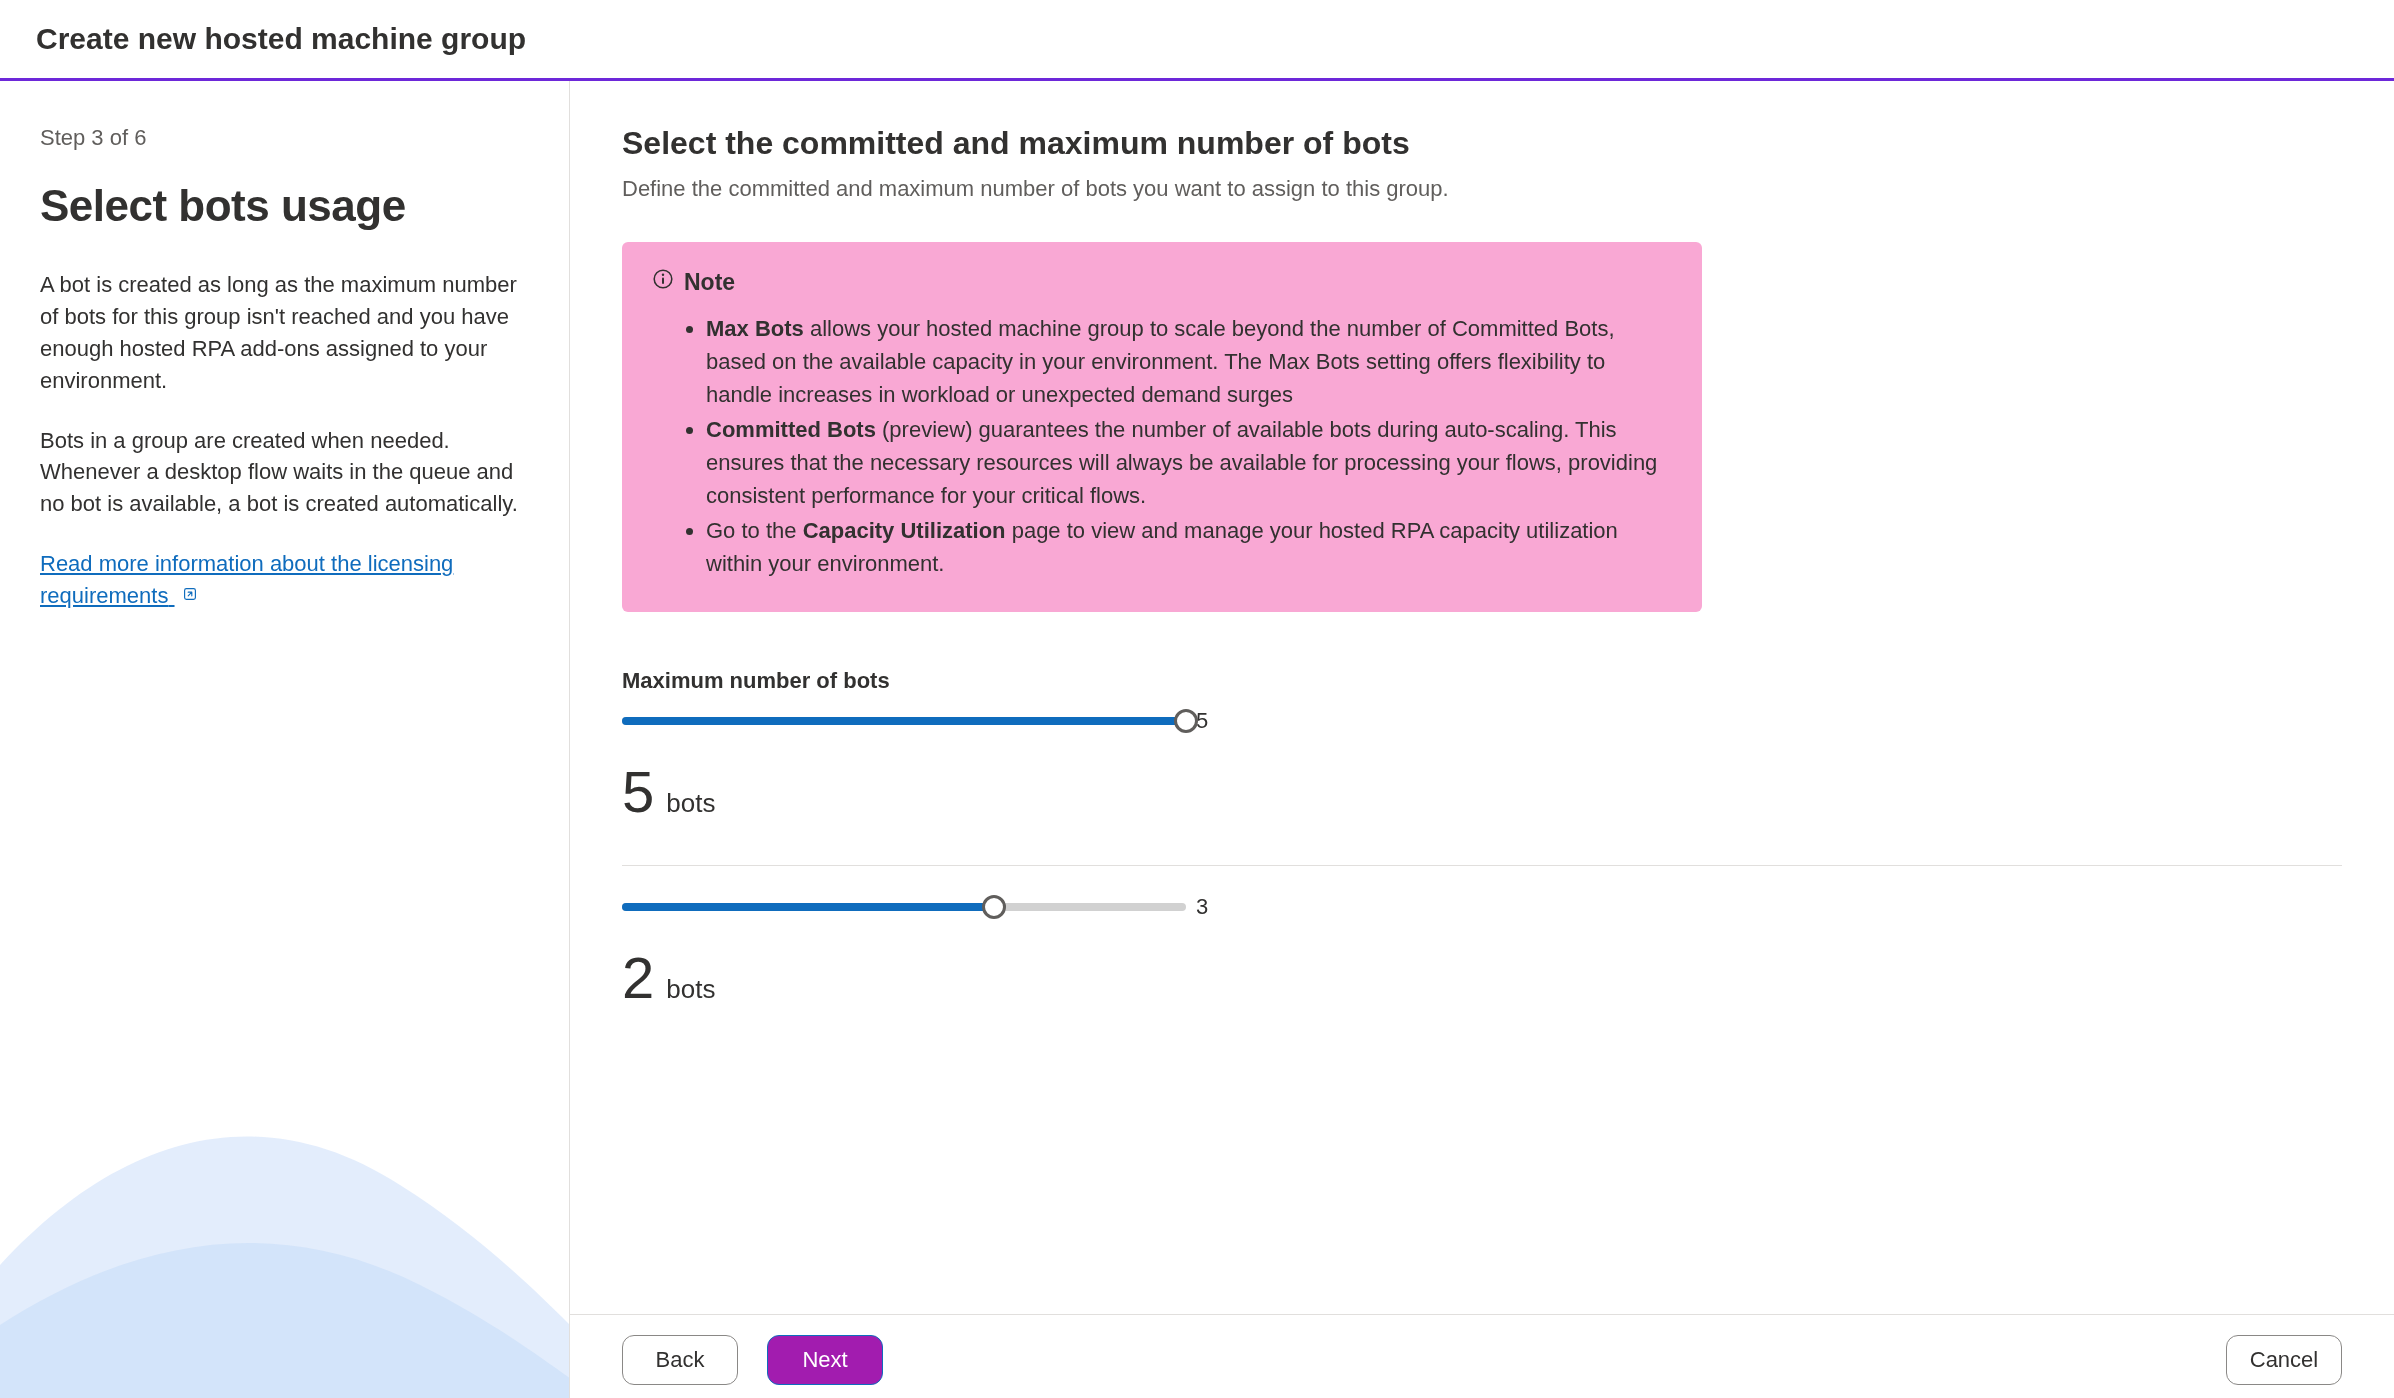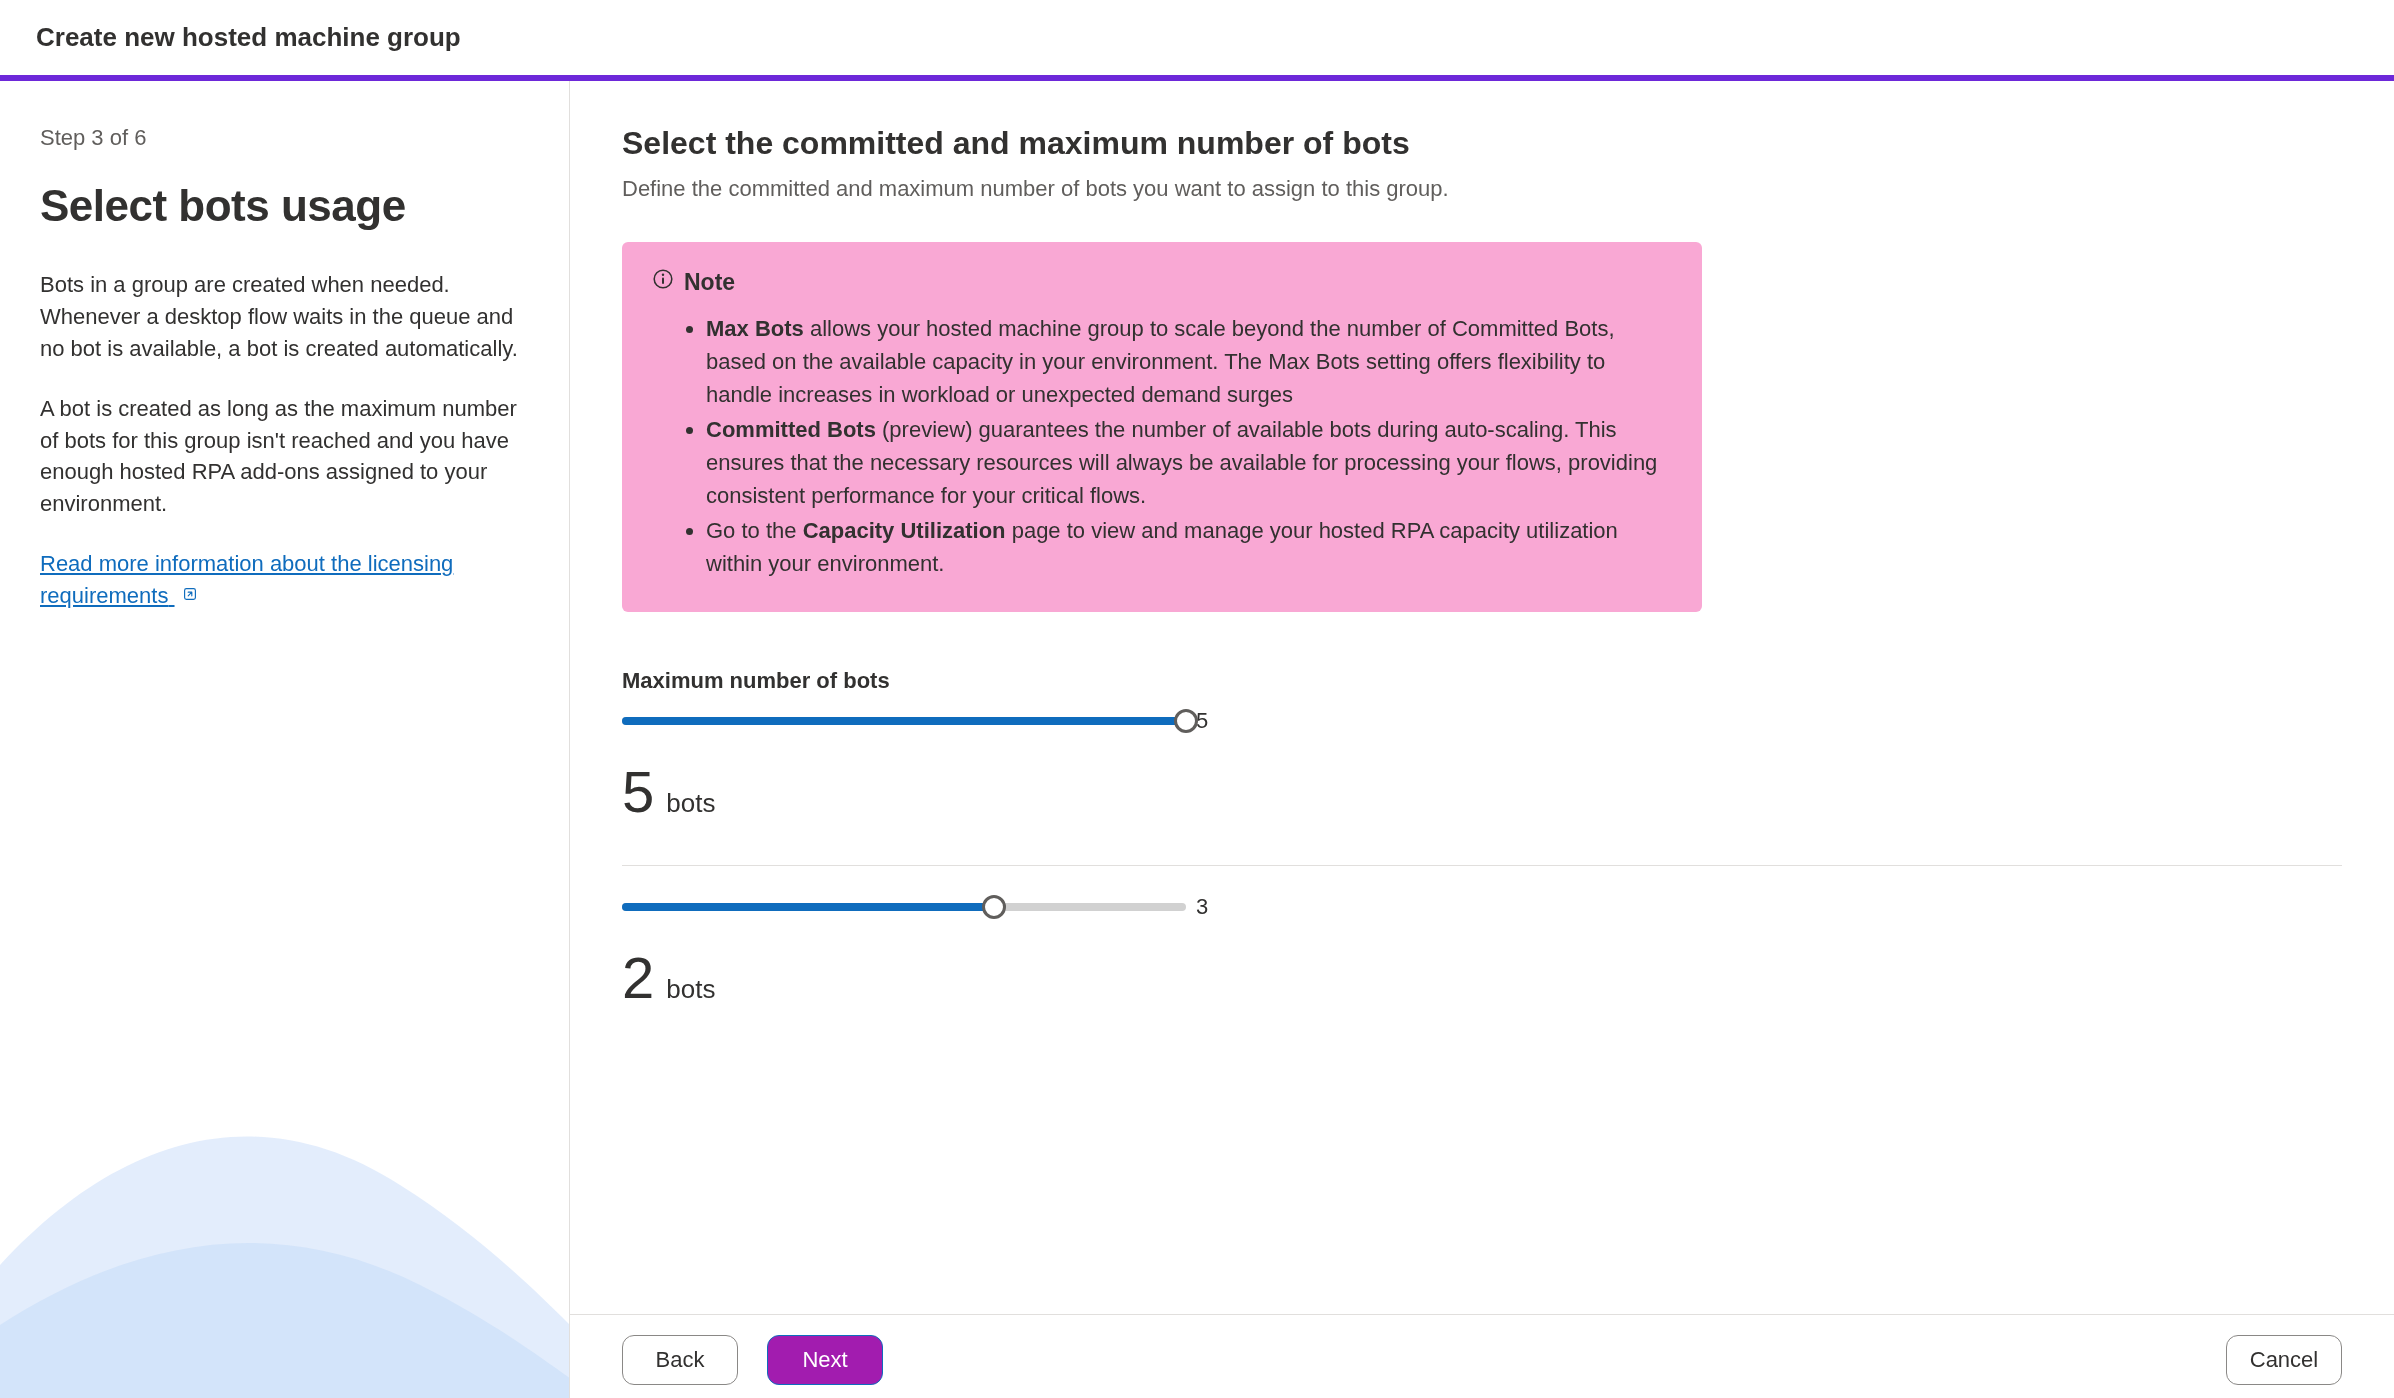--- a/index.html
+++ b/index.html
@@ -7,22 +7,22 @@
       font-family: "Segoe UI", -apple-system, BlinkMacSystemFont, sans-serif;
       color: #323130;
       background: #fff;
       width: 2394px;
       height: 1398px;
       overflow: hidden;
       position: relative;
     }
     .header {
       padding: 22px 36px;
-      border-bottom: 6px solid #6d28d9;
-      font-size: 26px;
+      border-bottom: 3px solid #6d28d9;
+      font-size: 30px;
       font-weight: 600;
     }
     .layout {
       display: flex;
       height: calc(100% - 74px);
     }
     .sidebar {
       width: 580px;
       border-right: 1px solid #e1dfdd;
       padding: 44px 40px 40px 40px;
@@ -211,22 +211,22 @@
 <body>
 
 <div class="header">
   <span>Create new hosted machine group</span>
 </div>
 
 <div class="layout">
   <aside class="sidebar">
     <div class="step-indicator">Step 3 of 6</div>
     <h1 class="sidebar-title">Select bots usage</h1>
+    <p class="sidebar-para">A bot is created as long as the maximum number of bots for this group isn't reached and you have enough hosted RPA add-ons assigned to your environment.</p>
     <p class="sidebar-para">Bots in a group are created when needed. Whenever a desktop flow waits in the queue and no bot is available, a bot is created automatically.</p>
-    <p class="sidebar-para">A bot is created as long as the maximum number of bots for this group isn't reached and you have enough hosted RPA add-ons assigned to your environment.</p>
     <a href="#" class="sidebar-link">
       <span>Read more information about the licensing requirements</span>
       <span class="ext-icon">
         <svg width="18" height="18" viewBox="0 0 20 20" fill="none">
           <path d="M6 4h8a2 2 0 012 2v8a2 2 0 01-2 2H6a2 2 0 01-2-2V6a2 2 0 012-2z" stroke="#0f6cbd" stroke-width="1.3" fill="none"></path>
           <path d="M8 12l4-4M12 12V8H8" stroke="#0f6cbd" stroke-width="1.3" fill="none" stroke-linecap="round" stroke-linejoin="round" transform="rotate(0 10 10)"></path>
           <path d="M11 4h5v5" stroke="#0f6cbd" stroke-width="1.3" fill="none" stroke-linecap="round" stroke-linejoin="round" opacity="0"></path>
         </svg>
       </span>
     </a>

